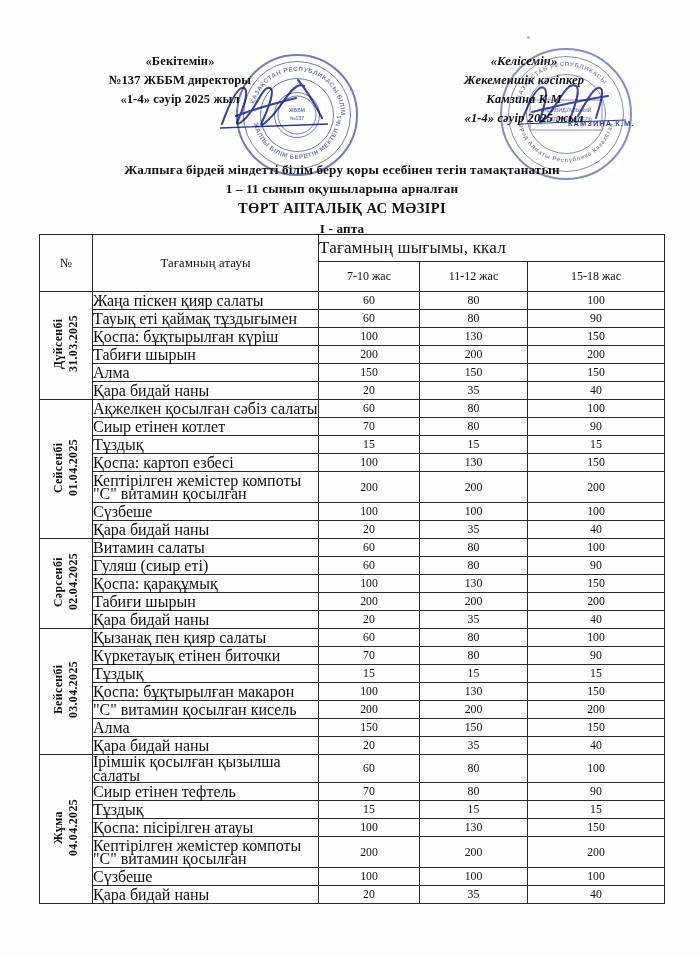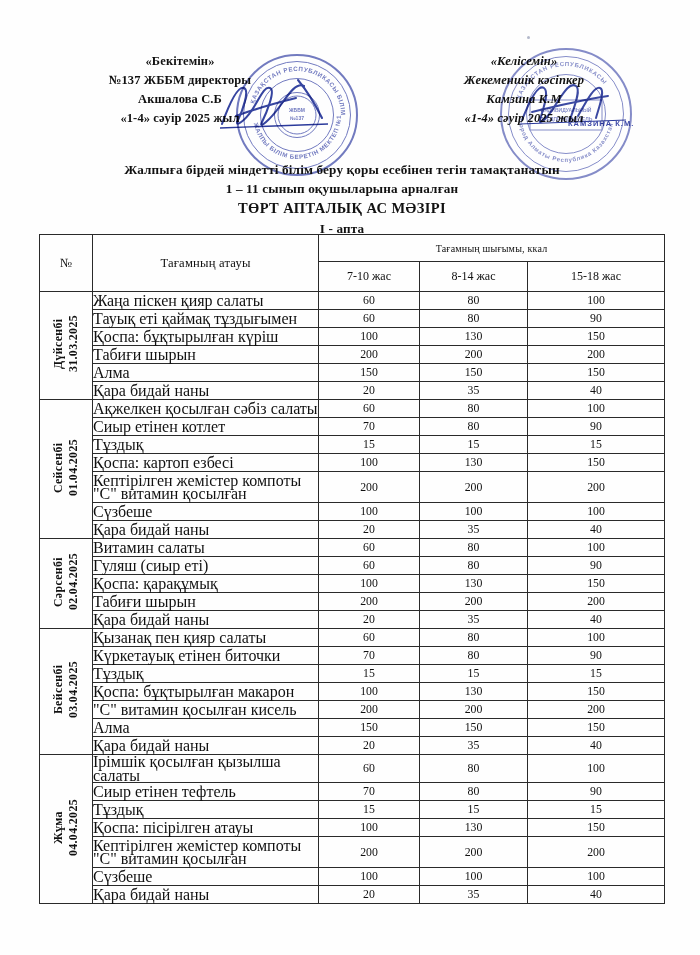--- a/index.html
+++ b/index.html
@@ -121,23 +121,23 @@
   .col-c     { width: 137px; }
 
   th.h-main {
     text-align: center;
     font-weight: bold;
     font-size: 12.6px;
     height: 56px;
     letter-spacing: .2px;
   }
   th.h-group {
-    text-align: center;
-    font-weight: bold;
-    font-size: 10px;
+    text-align: left;
+    font-weight: bold;
+    font-size: 17px;
     height: 26px;
     letter-spacing: .2px;
   }
   th.h-sub {
     text-align: center;
     font-weight: bold;
     font-size: 12px;
     height: 28px;
   }
 
@@ -182,21 +182,20 @@
 </head>
 <body>
 
 <div id="page">
 
   <div class="sig-wrap">
 
     <div class="sig-block sig-left">
       <span class="ln">«Бекітемін»</span>
       <span class="ln">№137 ЖББМ директоры</span>
-      <span class="ln">Акшалова С.Б</span>
       <span class="ln">«1-4» сәуір 2025 жыл</span>
     </div>
 
     <div class="sig-block sig-right">
       <span class="ln">«Келісемін»</span>
       <span class="ln">Жекеменшік кәсіпкер</span>
       <span class="ln">Камзина К.М</span>
       <span class="ln">«1-4» сәуір 2025 жыл</span>
     </div>
   </div>
@@ -282,21 +281,21 @@
         <col class="col-c">
     </colgroup>
     <thead>
       <tr>
         <th class="h-main" rowspan="2">№</th>
         <th class="h-main" rowspan="2">Тағамның атауы</th>
         <th class="h-group" colspan="3">Тағамның шығымы, ккал</th>
       </tr>
       <tr>
         <th class="h-sub">7-10 жас</th>
-        <th class="h-sub">8-14 жас</th>
+        <th class="h-sub">11-12 жас</th>
         <th class="h-sub">15-18 жас</th>
       </tr>
     </thead>
     <tbody id="menu-body">
         <tr class="r-norm">
           <td class="day-cell" rowspan="6"><span class="day-rot">Дүйсенбі<br>31.03.2025</span></td>
           <td class="dish">Жаңа піскен қияр салаты</td>
           <td class="kcal">60</td>
           <td class="kcal">80</td>
           <td class="kcal">100</td>

